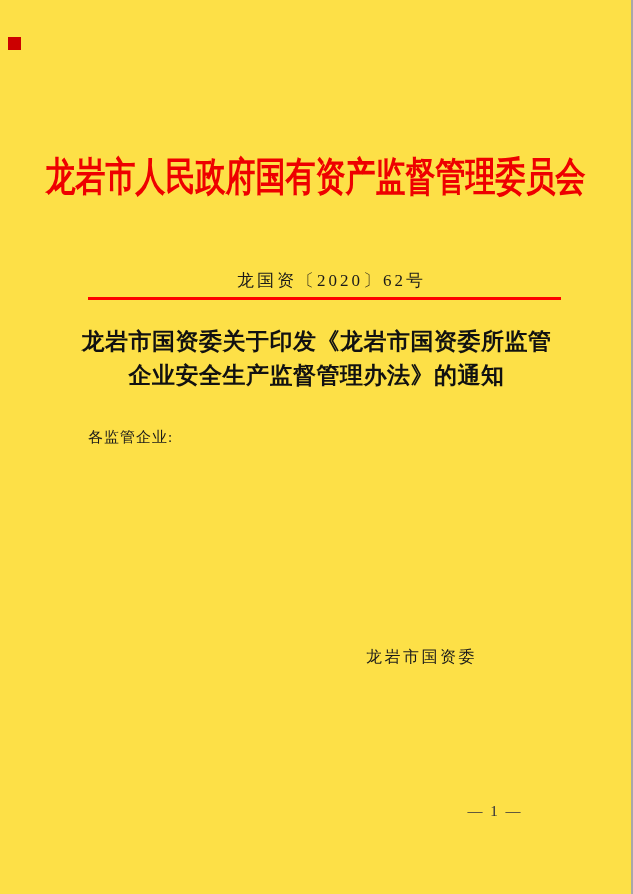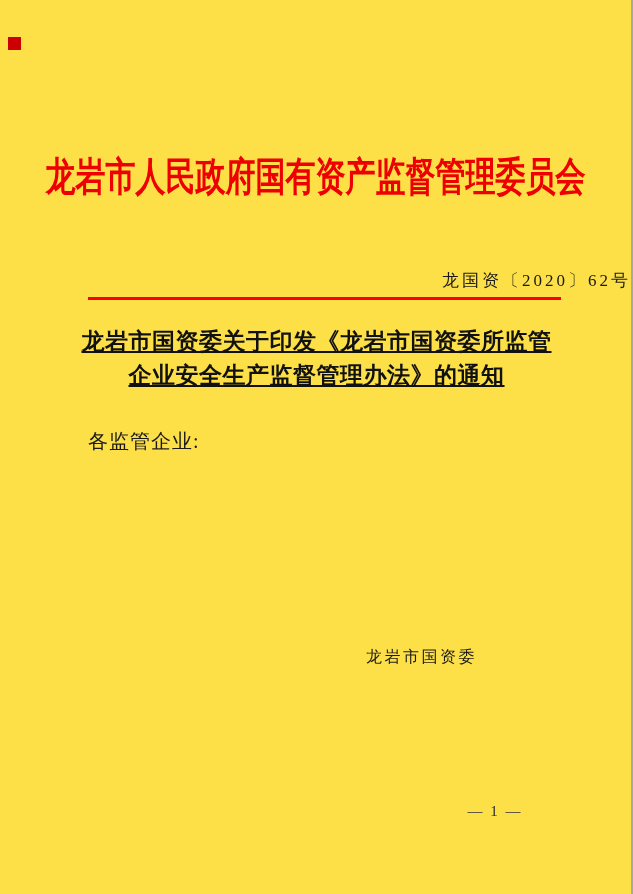--- a/index.html
+++ b/index.html
@@ -25,43 +25,42 @@
     text-align: center;
     font-size: 30px; font-weight: 900;
     color: #ee0000;
     letter-spacing: 0px;
     transform: scaleY(1.32);
     transform-origin: top center;
     white-space: nowrap;
   }
   .doc-number {
     position: absolute; top: 269px; left: 0; width: 100%;
-    text-align: right;
+    text-align: center;
     font-size: 17px;
     letter-spacing: 3px;
     color: #1a1a1a;
     padding-left: 32px;
   }
   .red-rule {
     position: absolute; top: 297px; left: 88px;
     width: 473px; height: 3px;
     background: #fe0000;
   }
   .doc-title {
     position: absolute; top: 325px; left: 80px; width: 473px;
     text-align: center;
     font-size: 23px; font-weight: bold;
     line-height: 34px;
     color: #111111;
     letter-spacing: 0.5px;
-    text-decoration: underline;
   }
   .salutation {
     position: absolute; top: 428px; left: 88px;
-    font-size: 20px; letter-spacing: 1px;
+    font-size: 15px; letter-spacing: 1px;
   }
   .body-paragraph {
     position: absolute; top: 458px; left: 88px; width: 474px;
     font-size: 16px; letter-spacing: 1px;
     line-height: 30px;
     text-align: justify;
     text-indent: 34px;
   }
   .signature {
     position: absolute; top: 642px; left: 330px; width: 183px;

